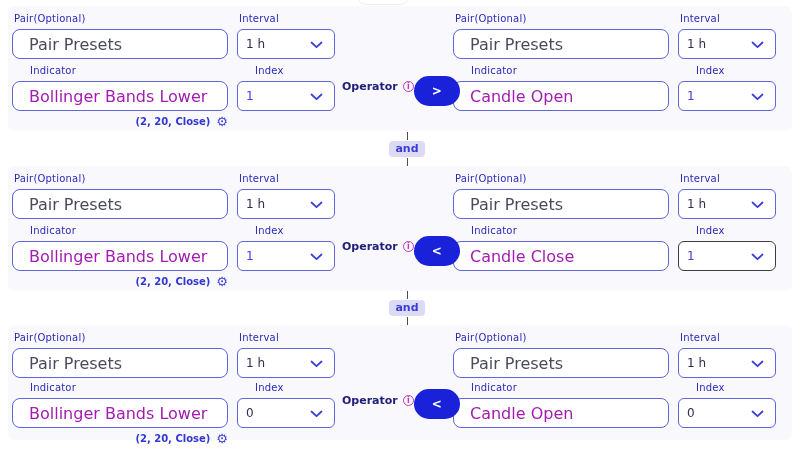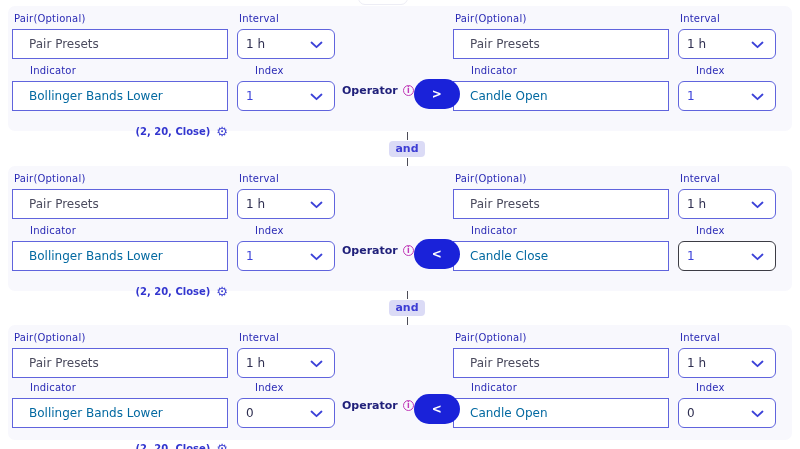--- a/index.html
+++ b/index.html
@@ -16,35 +16,35 @@
   .row.compact { height:115px; padding-top:7px; }
 
   .fields { display:grid; grid-template-columns:216px 98px; column-gap:9px;
     grid-auto-rows:min-content; align-content:start; }
 
   .lbl { font-size:10px; font-weight:400; color:#2a2ab5; letter-spacing:.2px;
     height:12px; margin:0 0 4px 2px; white-space:nowrap; }
   .lbl2 { margin-top:6px;margin-left:18px; }
   .compact .lbl2 { margin-top:4px; }
 
-  .txt { height:30px; width:100%; border:1.5px solid #6064dd; border-radius:0;
-    background:#ffffff; font-family:inherit; font-size:12px; color:#4b4b5e;
+  .txt { height:30px; width:100%; border:1.5px solid #6064dd; border-radius:8px;
+    background:#ffffff; font-family:inherit; font-size:16px; color:#4b4b5e;
     padding:0 10px 0 16px; outline:none; }
-  .txt.ind { color:#0369a1; }
+  .txt.ind { color:#a21caf; }
 
   .sel { position:relative; height:30px; border:1.5px solid #6064dd; border-radius:6px;
     background:#ffffff; display:flex; align-items:center; padding:0 30px 0 8px;
     cursor:pointer; }
   .sel .sval { font-size:12px; color:#2e2e50; }
   .sel.val-blue .sval { color:#3c42da; }
   .sel.focused { border-color:#3c3c44; }
   .chev { position:absolute; right:11px; top:11px; }
 
   .fn { grid-column:1; display:flex; justify-content:flex-end; align-items:center;
-    gap:6px; margin-top:13px; height:14px; font-size:10px; font-weight:700; color:#3336cf; }
+    gap:6px; margin-top:3px; height:14px; font-size:10px; font-weight:700; color:#3336cf; }
   .gear { font-size:13px; line-height:13px; color:#4548d4; cursor:pointer; }
 
   .op-col { display:flex; flex-direction:row; align-items:center;
     padding-top:29px; transform:translateX(7px); }
   .compact .op-col { padding-top:23px; }
   .op-lbl { display:flex; align-items:center; gap:5px; font-size:11px; font-weight:700;
     color:#20207a; height:13px; }
   .info { display:inline-flex; align-items:center; justify-content:center;
     width:11px; height:11px; border:1.2px solid #c03ab8; border-radius:50%;
     color:#c03ab8; font-size:8px; font-weight:700; font-style:normal; cursor:pointer; }

